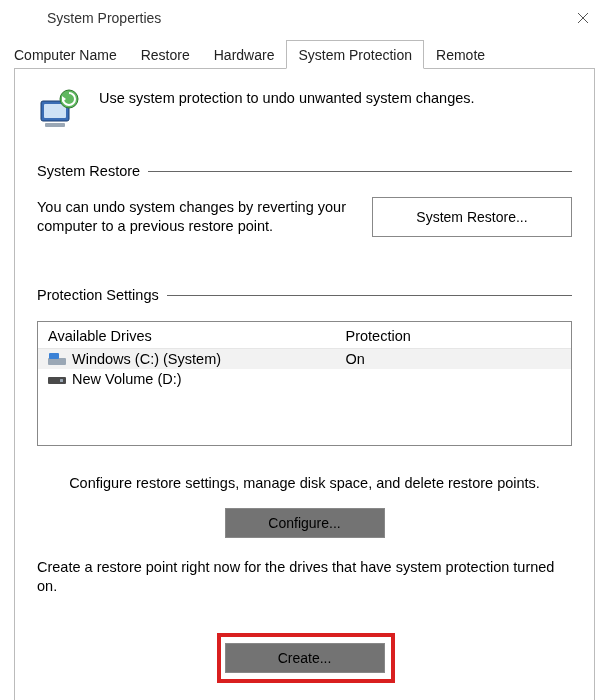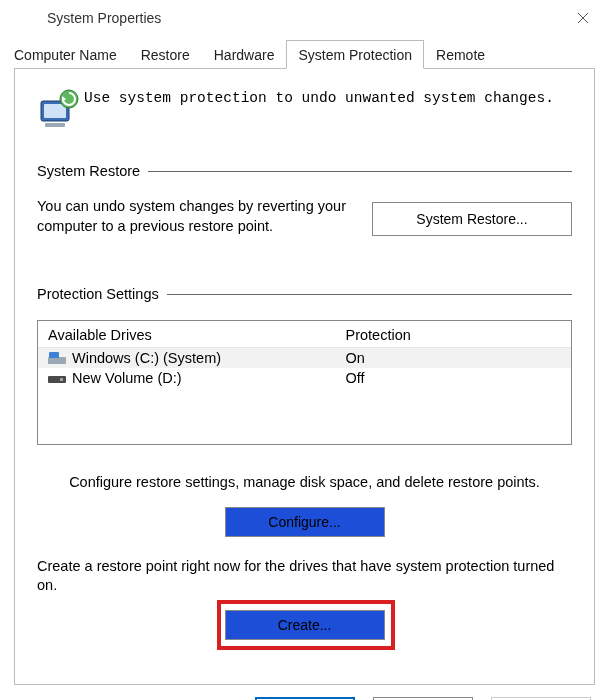--- a/index.html
+++ b/index.html
@@ -63,23 +63,22 @@
     .content {
       border: 1px solid #bbb;
       margin: -1px 14px 0 14px;
       padding: 18px 22px 24px 22px;
       position: relative;
       min-height: 555px;
     }
     .intro-row {
       display: flex;
       align-items: flex-start;
-      gap: 1px;
+      gap: 16px;
       margin-bottom: 30px;
-      font-family: Liberation Mono, monospace;
     }
     .sysicon {
       width: 46px;
       height: 46px;
       flex-shrink: 0;
       position: relative;
     }
     .intro-text {
       font-size: 14.5px;
       line-height: 1.3;
@@ -103,21 +102,21 @@
       gap: 18px;
       margin-bottom: 50px;
     }
     .restore-text {
       font-size: 14.5px;
       line-height: 1.35;
       flex: 1;
     }
     .wide-btn {
       width: 200px;
-      height: 34px;
+      height: 40px;
       border: 1px solid #888;
       background: #fff;
       font-size: 14px;
       font-family: inherit;
       cursor: default;
     }
     .drives-table {
       border: 1px solid #888;
       width: 100%;
       margin-bottom: 28px;
@@ -153,28 +152,29 @@
     }
     .action-text {
       font-size: 14.5px;
       line-height: 1.35;
       flex: 1;
     }
     .action-btn {
       width: 160px;
       height: 30px;
       border: 1px solid #888;
-      background: #1d4ed8;
+      background: #737373;
       font-size: 14px;
       font-family: inherit;
       cursor: default;
       text-align: center;
     }
     .highlight-box {
       position: relative;
+      margin-top: 32px;
     }
     .highlight-box::before {
       content: "";
       position: absolute;
       top: -10px;
       left: -8px;
       right: -10px;
       bottom: -10px;
       border: 4px solid #d91f1f;
       pointer-events: none;
@@ -267,21 +267,20 @@
           <div class="col2">On</div>
         </div>
         <div class="drive-row">
           <div class="col1">
             <svg class="drive-icon" width="18" height="14" viewBox="0 0 18 14">
               <rect x="0" y="5" width="18" height="7" rx="1" fill="#4a4a4a"></rect>
               <rect x="12" y="7" width="3" height="3" rx="0.5" fill="#9aa7b5"></rect>
             </svg>
             <span>New Volume (D:)</span>
           </div>
-          <div class="col2">Off</div>
         </div>
       </div>
     </div>
 
     <div class="action-row">
       <div class="action-text">Configure restore settings, manage disk space, and delete restore points.</div>
       <button class="action-btn">Configure...</button>
     </div>
 
     <div class="action-row">

